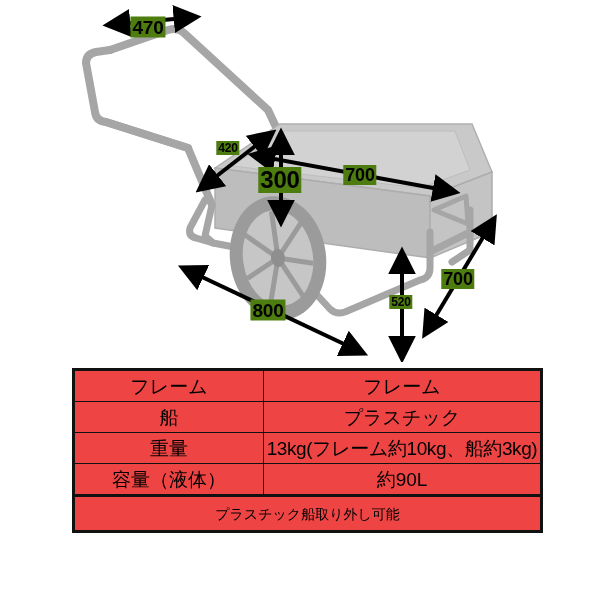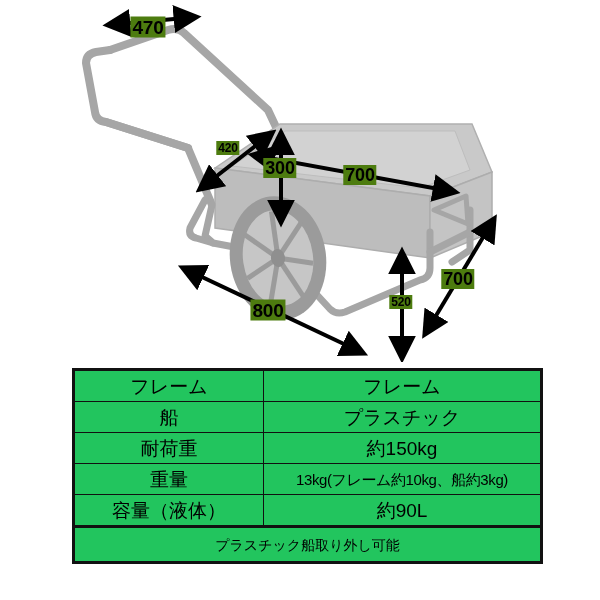--- a/index.html
+++ b/index.html
@@ -55,36 +55,36 @@
     position: absolute;
     left: 72px;
     top: 368px;
     width: 456px;
   }
   table.spec {
     border-collapse: collapse;
     width: 456px;
     table-layout: fixed;
     border: 3px solid #111111;
-    background: #22c55e;
+    background: #ef4444;
   }
   table.spec td {
     border: 1px solid #111111;
     height: 30px;
     padding: 0 2px;
     text-align: center;
     vertical-align: middle;
     font-family: "Liberation Sans", "DejaVu Sans", sans-serif;
     color: #000000;
     font-size: 19px;
     line-height: 1;
   }
   table.spec td.label-cell { width: 184px; }
   table.spec td.value-cell { width: 272px; }
-  table.spec td.value-small { font-size: 15px; letter-spacing: -0.4px; }
+  table.spec td.value-small { font-size: 19px; letter-spacing: -0.4px; }
   table.spec td.full-cell {
     font-size: 14px;
     height: 33px;
   }
   table.spec tr.note-row td { border-top: 3px solid #111111; }
 </style>
 </head>
 <body>
 
 <div id="page">
@@ -162,21 +162,21 @@
         <line x1="402" y1="252" x2="402" y2="358" marker-start="url(#ah-start)" marker-end="url(#ah)"></line>
 
         <line x1="425" y1="334" x2="494" y2="219" marker-start="url(#ah-start)" marker-end="url(#ah)"></line>
       </g>
     </svg>
 
     <div class="dim-label" style="left:148px; top:27px; font-size:19px;">470</div>
 
     <div class="dim-label" style="left:228px; top:148px; font-size:12px;">420</div>
 
-    <div class="dim-label" style="left:280px; top:168px; font-size:18px;">300</div>
+    <div class="dim-label" style="left:280px; top:180px; font-size:24px;">300</div>
 
     <div class="dim-label" style="left:360px; top:175px; font-size:18px;">700</div>
 
     <div class="dim-label" style="left:268px; top:310px; font-size:19px;text-align:center;">800</div>
 
     <div class="dim-label" style="left:401px; top:302px; font-size:12px;">520</div>
 
     <div class="dim-label" style="left:458px; top:279px; font-size:18px;">700</div>
   </div>
 
@@ -185,24 +185,20 @@
       <tbody>
         <tr>
           <td class="label-cell">フレーム</td>
           <td class="value-cell">フレーム</td>
         </tr>
         <tr>
           <td class="label-cell">船</td>
           <td class="value-cell">プラスチック</td>
         </tr>
         <tr>
-          <td class="label-cell">耐荷重</td>
-          <td class="value-cell">約150kg</td>
-        </tr>
-        <tr>
           <td class="label-cell">重量</td>
           <td class="value-cell value-small">13kg(フレーム約10kg、船約3kg)</td>
         </tr>
         <tr>
           <td class="label-cell">容量（液体）</td>
           <td class="value-cell">約90L</td>
         </tr>
         <tr class="note-row">
           <td class="full-cell" colspan="2">プラスチック船取り外し可能</td>
         </tr>

